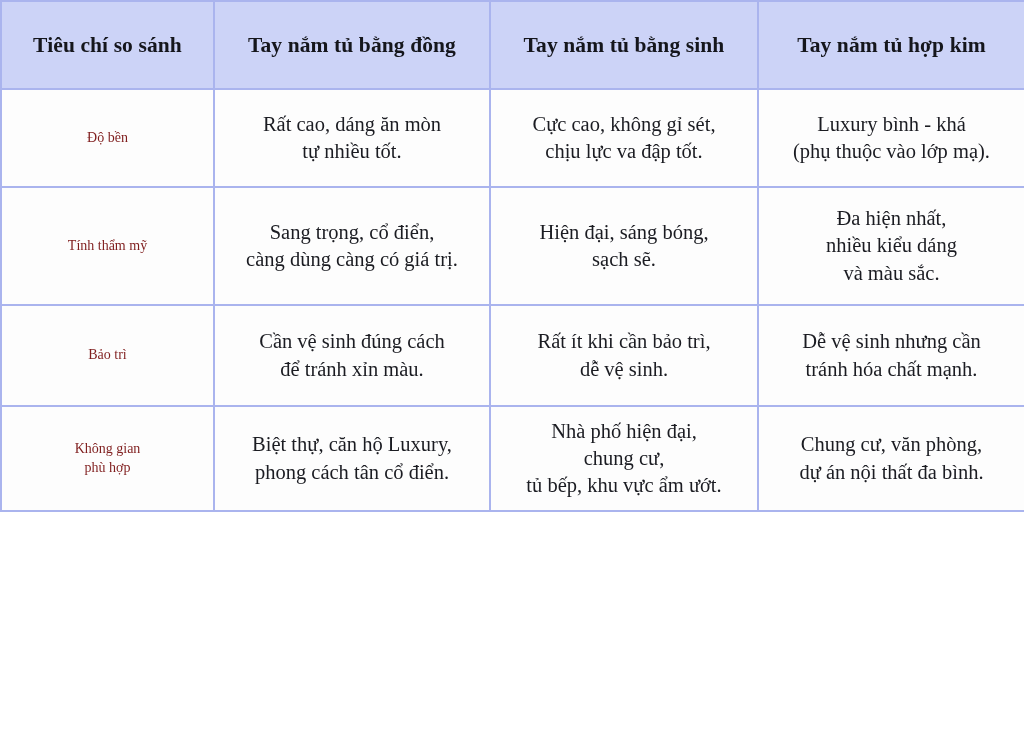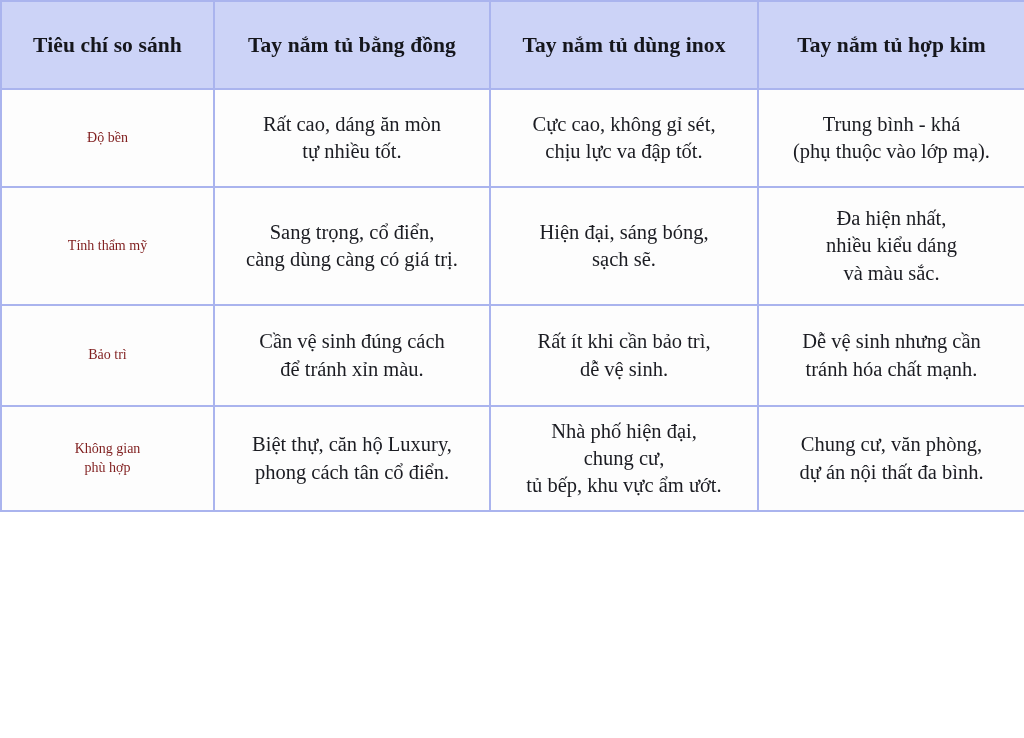--- a/index.html
+++ b/index.html
@@ -87,38 +87,38 @@
     <colgroup>
       <col class="c0">
         <col class="c1">
         <col class="c2">
         <col class="c3">
     </colgroup>
     <thead>
       <tr>
         <th scope="col">Tiêu chí so sánh</th>
         <th scope="col">Tay nắm tủ bằng đồng</th>
-        <th scope="col">Tay nắm tủ dùng inox</th>
+        <th scope="col">Tay nắm tủ bằng sinh</th>
         <th scope="col">Tay nắm tủ hợp kim</th>
       </tr>
     </thead>
     <tbody>
 
       <tr class="r0">
         <th scope="row" class="row-head">Độ bền</th>
         <td class="cell">
           <span class="line">Rất cao, dáng ăn mòn</span>
           <span class="line">tự nhiều tốt.</span>
         </td>
         <td class="cell">
           <span class="line">Cực cao, không gỉ sét,</span>
           <span class="line">chịu lực va đập tốt.</span>
         </td>
         <td class="cell">
-          <span class="line">Trung bình - khá</span>
+          <span class="line">Luxury bình - khá</span>
           <span class="line">(phụ thuộc vào lớp mạ).</span>
         </td>
       </tr>
 
       <tr class="r1">
         <th scope="row" class="row-head">Tính thẩm mỹ</th>
         <td class="cell">
           <span class="line">Sang trọng, cổ điển,</span>
           <span class="line">càng dùng càng có giá trị.</span>
         </td>

